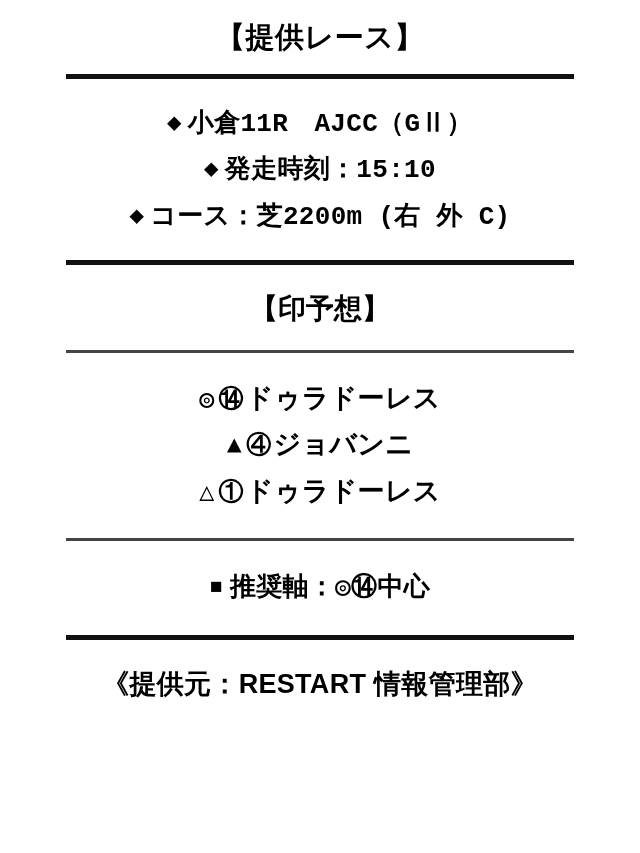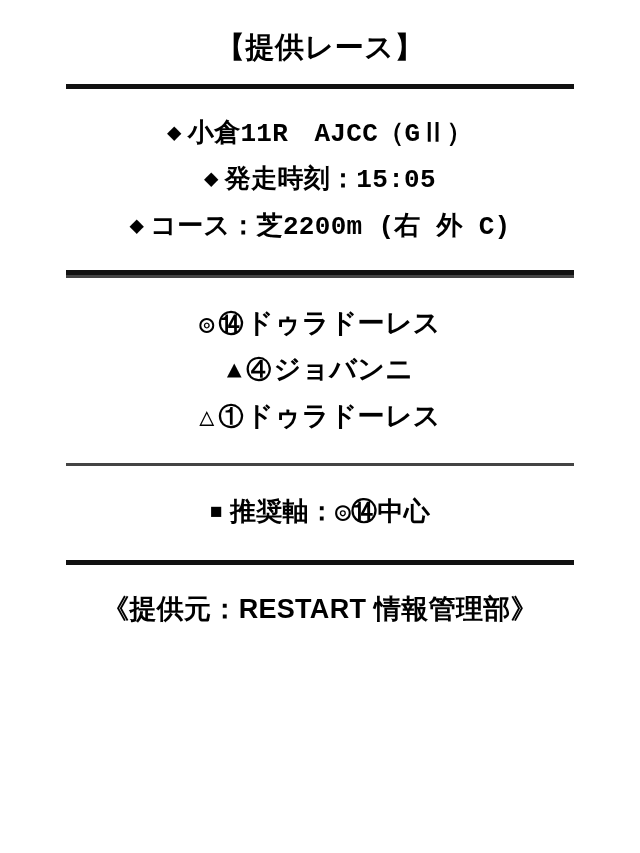--- a/index.html
+++ b/index.html
@@ -21,21 +21,21 @@
     box-sizing: border-box;
     padding: 0 66px;
     display: flex;
     flex-direction: column;
   }
   .title-block {
     text-align: center;
     font-weight: bold;
     font-size: 29px;
     letter-spacing: 0.5px;
-    margin-top: 28px;
+    margin-top: 18px;
     margin-bottom: 16px;
   }
   .rule {
     height: 5px;
     background: #111111;
     width: 100%;
   }
   .rule.thin {
     height: 3px;
     background: #444444;
@@ -118,29 +118,30 @@
 
   <div class="title-block">【提供レース】</div>
 
   <div class="rule"></div>
 
   <div class="section race-lines">
     <div class="race-line">
       <span class="mark-diamond">◆</span><span>小倉11R　AJCC（GⅡ）</span>
     </div>
     <div class="race-line">
-      <span class="mark-diamond">◆</span><span>発走時刻：15:05</span>
+      <span class="mark-diamond">◆</span><span>発走時刻：15:10</span>
     </div>
     <div class="race-line">
       <span class="mark-diamond">◆</span><span>コース：芝2200m (右 外 C)</span>
     </div>
   </div>
 
   <div class="rule"></div>
 
+  <div class="heading2">【印予想】</div>
 
   <div class="rule thin"></div>
 
   <div class="section picks">
     <div class="pick-line">
       <span class="pick-sym">◎</span><span class="pick-num">⑭</span><span>ドゥラドーレス</span>
     </div>
     <div class="pick-line">
       <span class="pick-sym">▲</span><span class="pick-num">④</span><span>ジョバンニ</span>
     </div>

